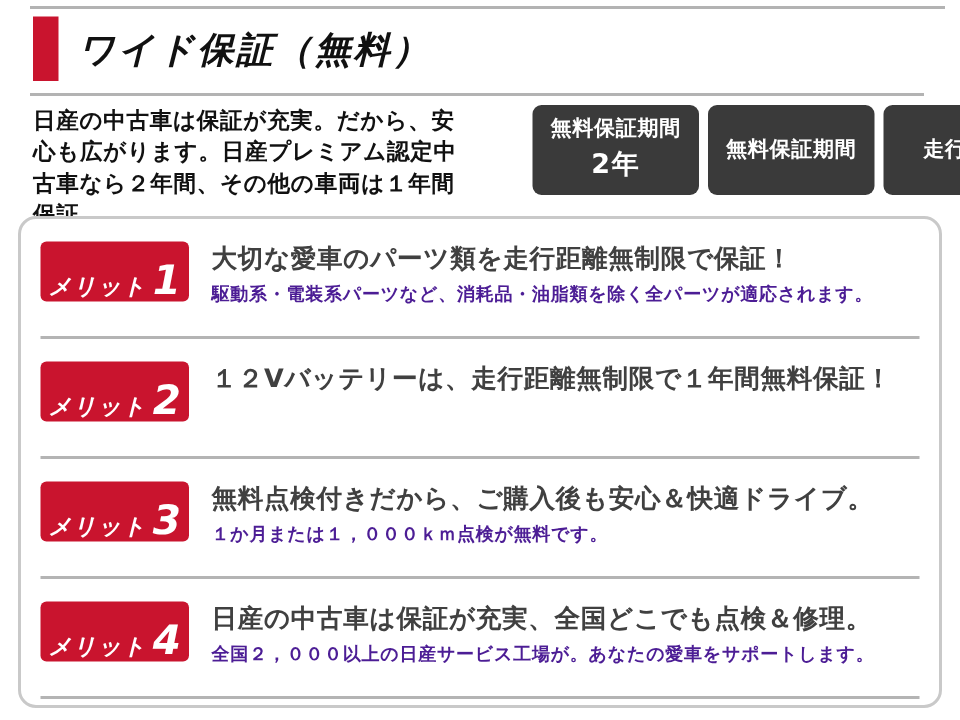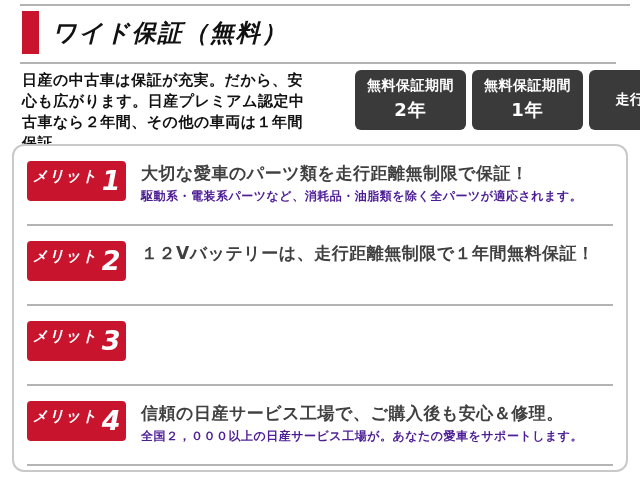--- a/index.html
+++ b/index.html
@@ -65,21 +65,21 @@
   }
   .merit-row {
     height: 80px; margin: 0 13px; padding-top: 15px;
     border-bottom: 2px solid #b4b4b4;
     display: flex; align-items: flex-start;
   }
   .merit-row:last-child { border-bottom: 2px solid #b4b4b4; }
   .merit-badge {
     width: 99px; height: 40px; background: #c9142e;
     border-radius: 4px; color: #fff; flex-shrink: 0;
-    display: flex; align-items: flex-start; justify-content: center;
+    display: flex; align-items: flex-end; justify-content: center;
     padding-top: 6px;
   }
   .merit-badge .m-label {
     font-size: 15px; font-weight: bold; font-style: italic;
     letter-spacing: 1px;
   }
   .merit-badge .m-number {
     font-size: 27px; font-weight: bold; font-style: italic;
     margin-left: 4px; line-height: 27px;
   }
@@ -106,21 +106,20 @@
 
 <div class="info-strip">
   <div class="description">日産の中古車は保証が充実。だから、安心も広がります。日産プレミアム認定中古車なら２年間、その他の車両は１年間保証。</div>
   <div class="badge-group">
     <div class="dark-badge">
       <div class="b-label">無料保証期間</div>
       <div class="b-value">2年</div>
     </div>
     <div class="dark-badge">
       <div class="b-label">無料保証期間</div>
-      <div class="b-value">1年</div>
     </div>
     <div class="dark-badge">
       <div class="b-label">走行距離</div>
     </div>
   </div>
 </div>
 
 <div class="merit-panel">
 
   <div class="merit-row">
@@ -143,26 +142,30 @@
       <div class="merit-headline">１２Vバッテリーは、走行距離無制限で１年間無料保証！</div>
       <div class="merit-sub"></div>
     </div>
   </div>
 
   <div class="merit-row">
     <div class="merit-badge">
       <span class="m-label">メリット</span>
       <span class="m-number">3</span>
     </div>
+    <div class="merit-text">
+      <div class="merit-headline">無料点検付きだから、ご購入後も安心＆快適ドライブ。</div>
+      <div class="merit-sub">１か月または１，０００ｋｍ点検が無料です。</div>
+    </div>
   </div>
 
   <div class="merit-row">
     <div class="merit-badge">
       <span class="m-label">メリット</span>
       <span class="m-number">4</span>
     </div>
     <div class="merit-text">
-      <div class="merit-headline">信頼の日産サービス工場で、ご購入後も安心＆修理。</div>
+      <div class="merit-headline">日産の中古車は保証が充実、全国どこでも点検＆修理。</div>
       <div class="merit-sub">全国２，０００以上の日産サービス工場が。あなたの愛車をサポートします。</div>
     </div>
   </div>
 
 </div>
 
 </body></html>

